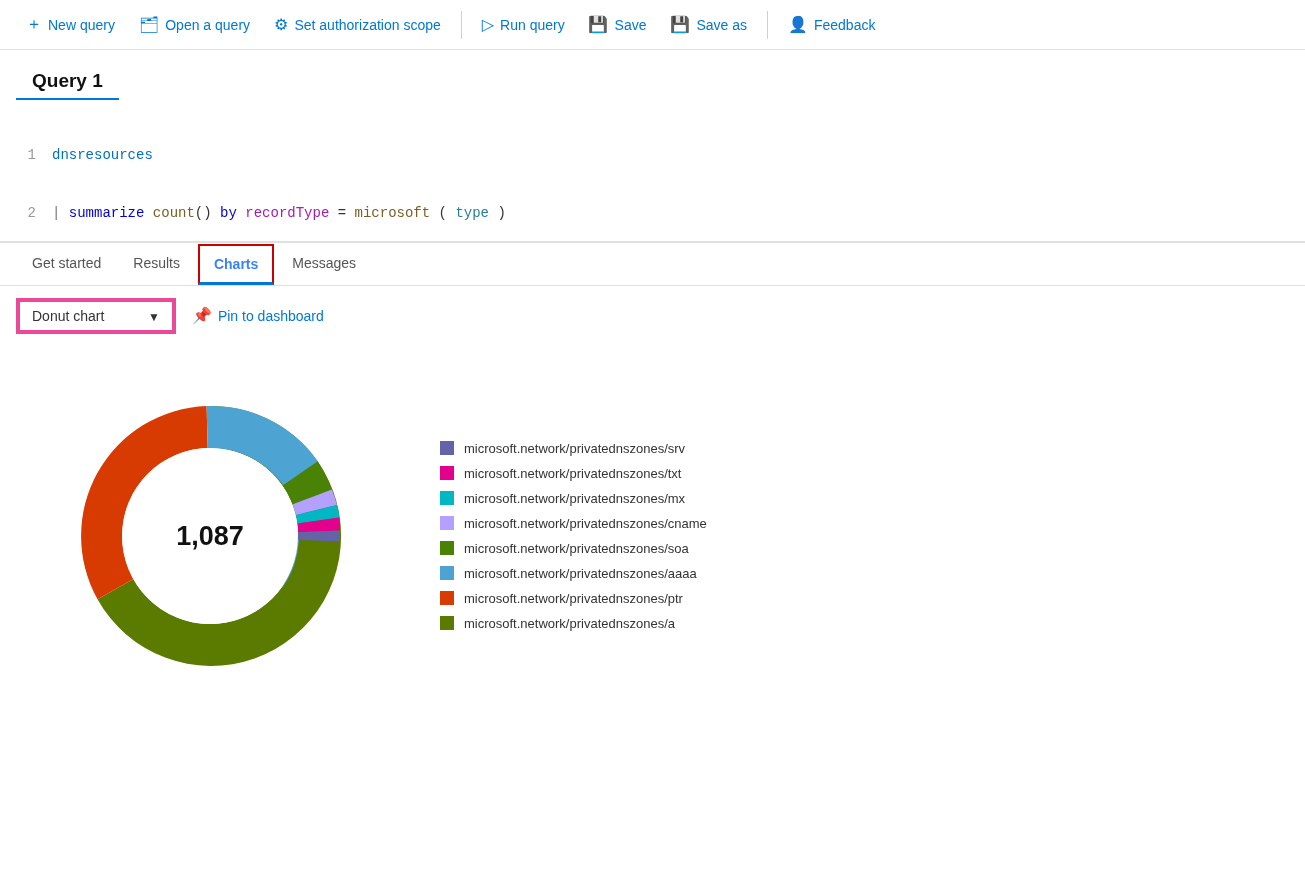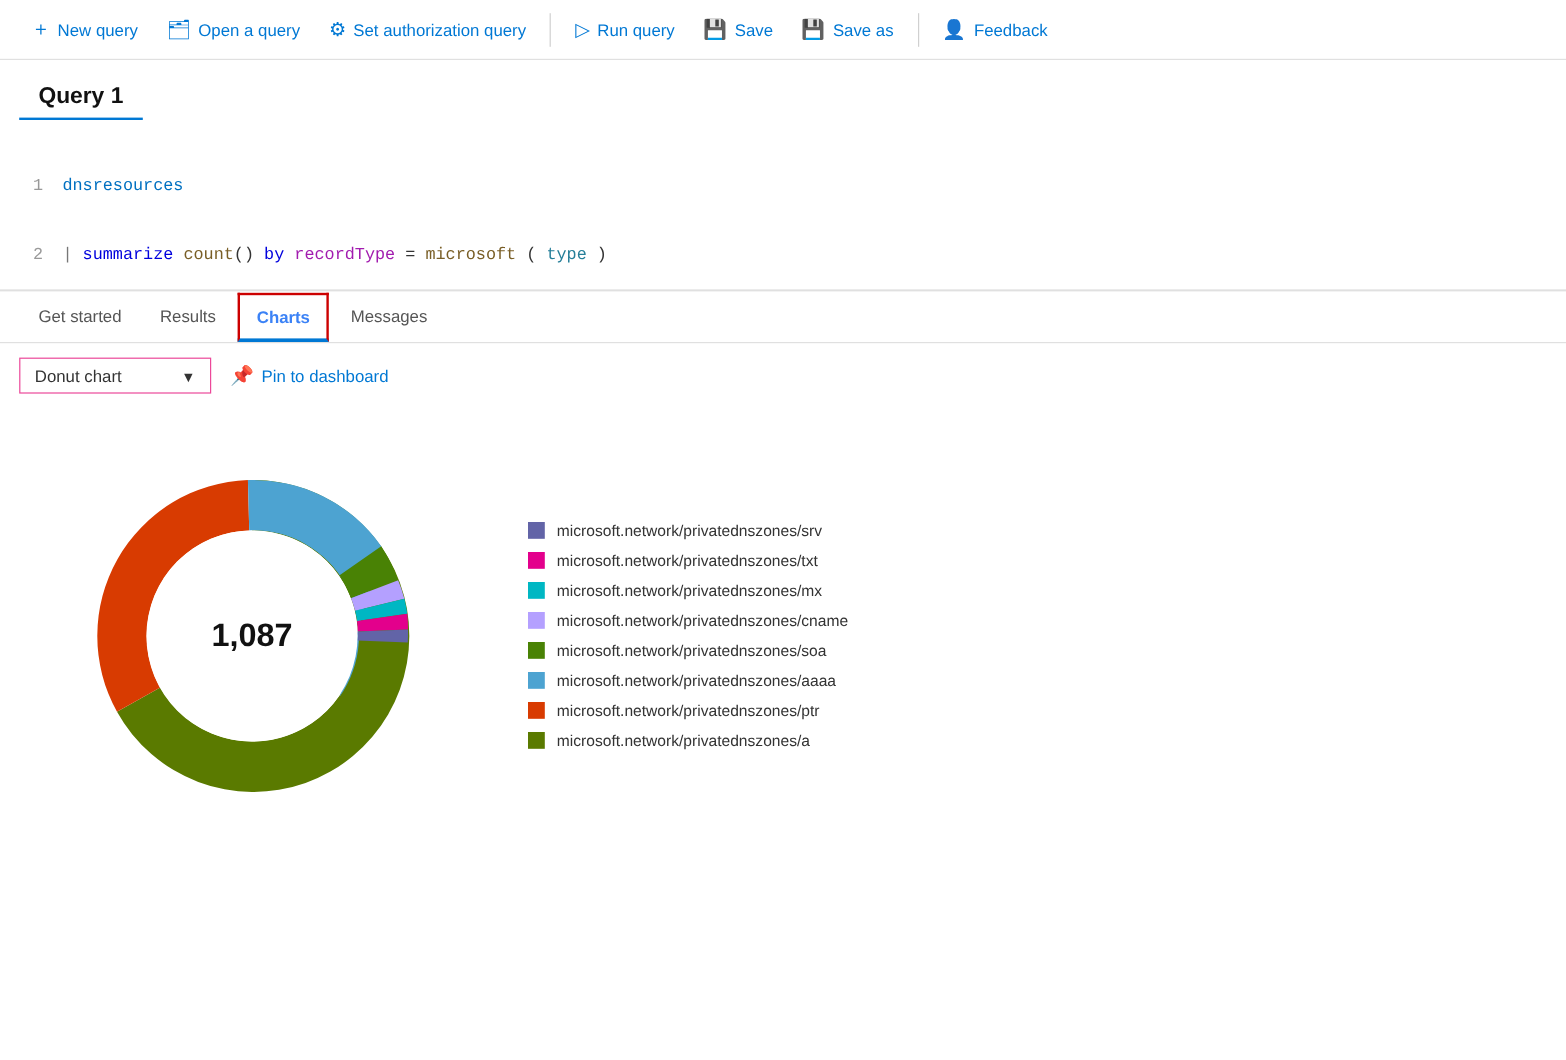--- a/index.html
+++ b/index.html
@@ -108,21 +108,21 @@
     .chart-controls {
       display: flex;
       align-items: center;
       gap: 16px;
       padding: 12px 16px;
     }
     .chart-type-select {
       display: flex;
       align-items: flex-end;
       gap: 8px;
-      border: 1px solid #ec4899;
+      border: 4px solid #ec4899;
       padding: 6px 12px;
       background: #fff;
       cursor: pointer;
       font-size: 14px;
       min-width: 160px;
       justify-content: space-between;
     }
     .pin-btn {
       display: flex;
       align-items: center;
@@ -184,21 +184,21 @@
   <button class="toolbar-btn">
     <span class="toolbar-icon">＋</span>
     <span>New query</span>
   </button>
   <button class="toolbar-btn">
     <span class="toolbar-icon">🗂</span>
     <span>Open a query</span>
   </button>
   <button class="toolbar-btn">
     <span class="toolbar-icon">⚙</span>
-    <span>Set authorization query</span>
+    <span>Set authorization scope</span>
   </button>
   <div class="toolbar-separator"></div>
   <button class="toolbar-btn">
     <span class="toolbar-icon">▷</span>
     <span>Run query</span>
   </button>
   <button class="toolbar-btn">
     <span class="toolbar-icon">💾</span>
     <span>Save</span>
   </button>

